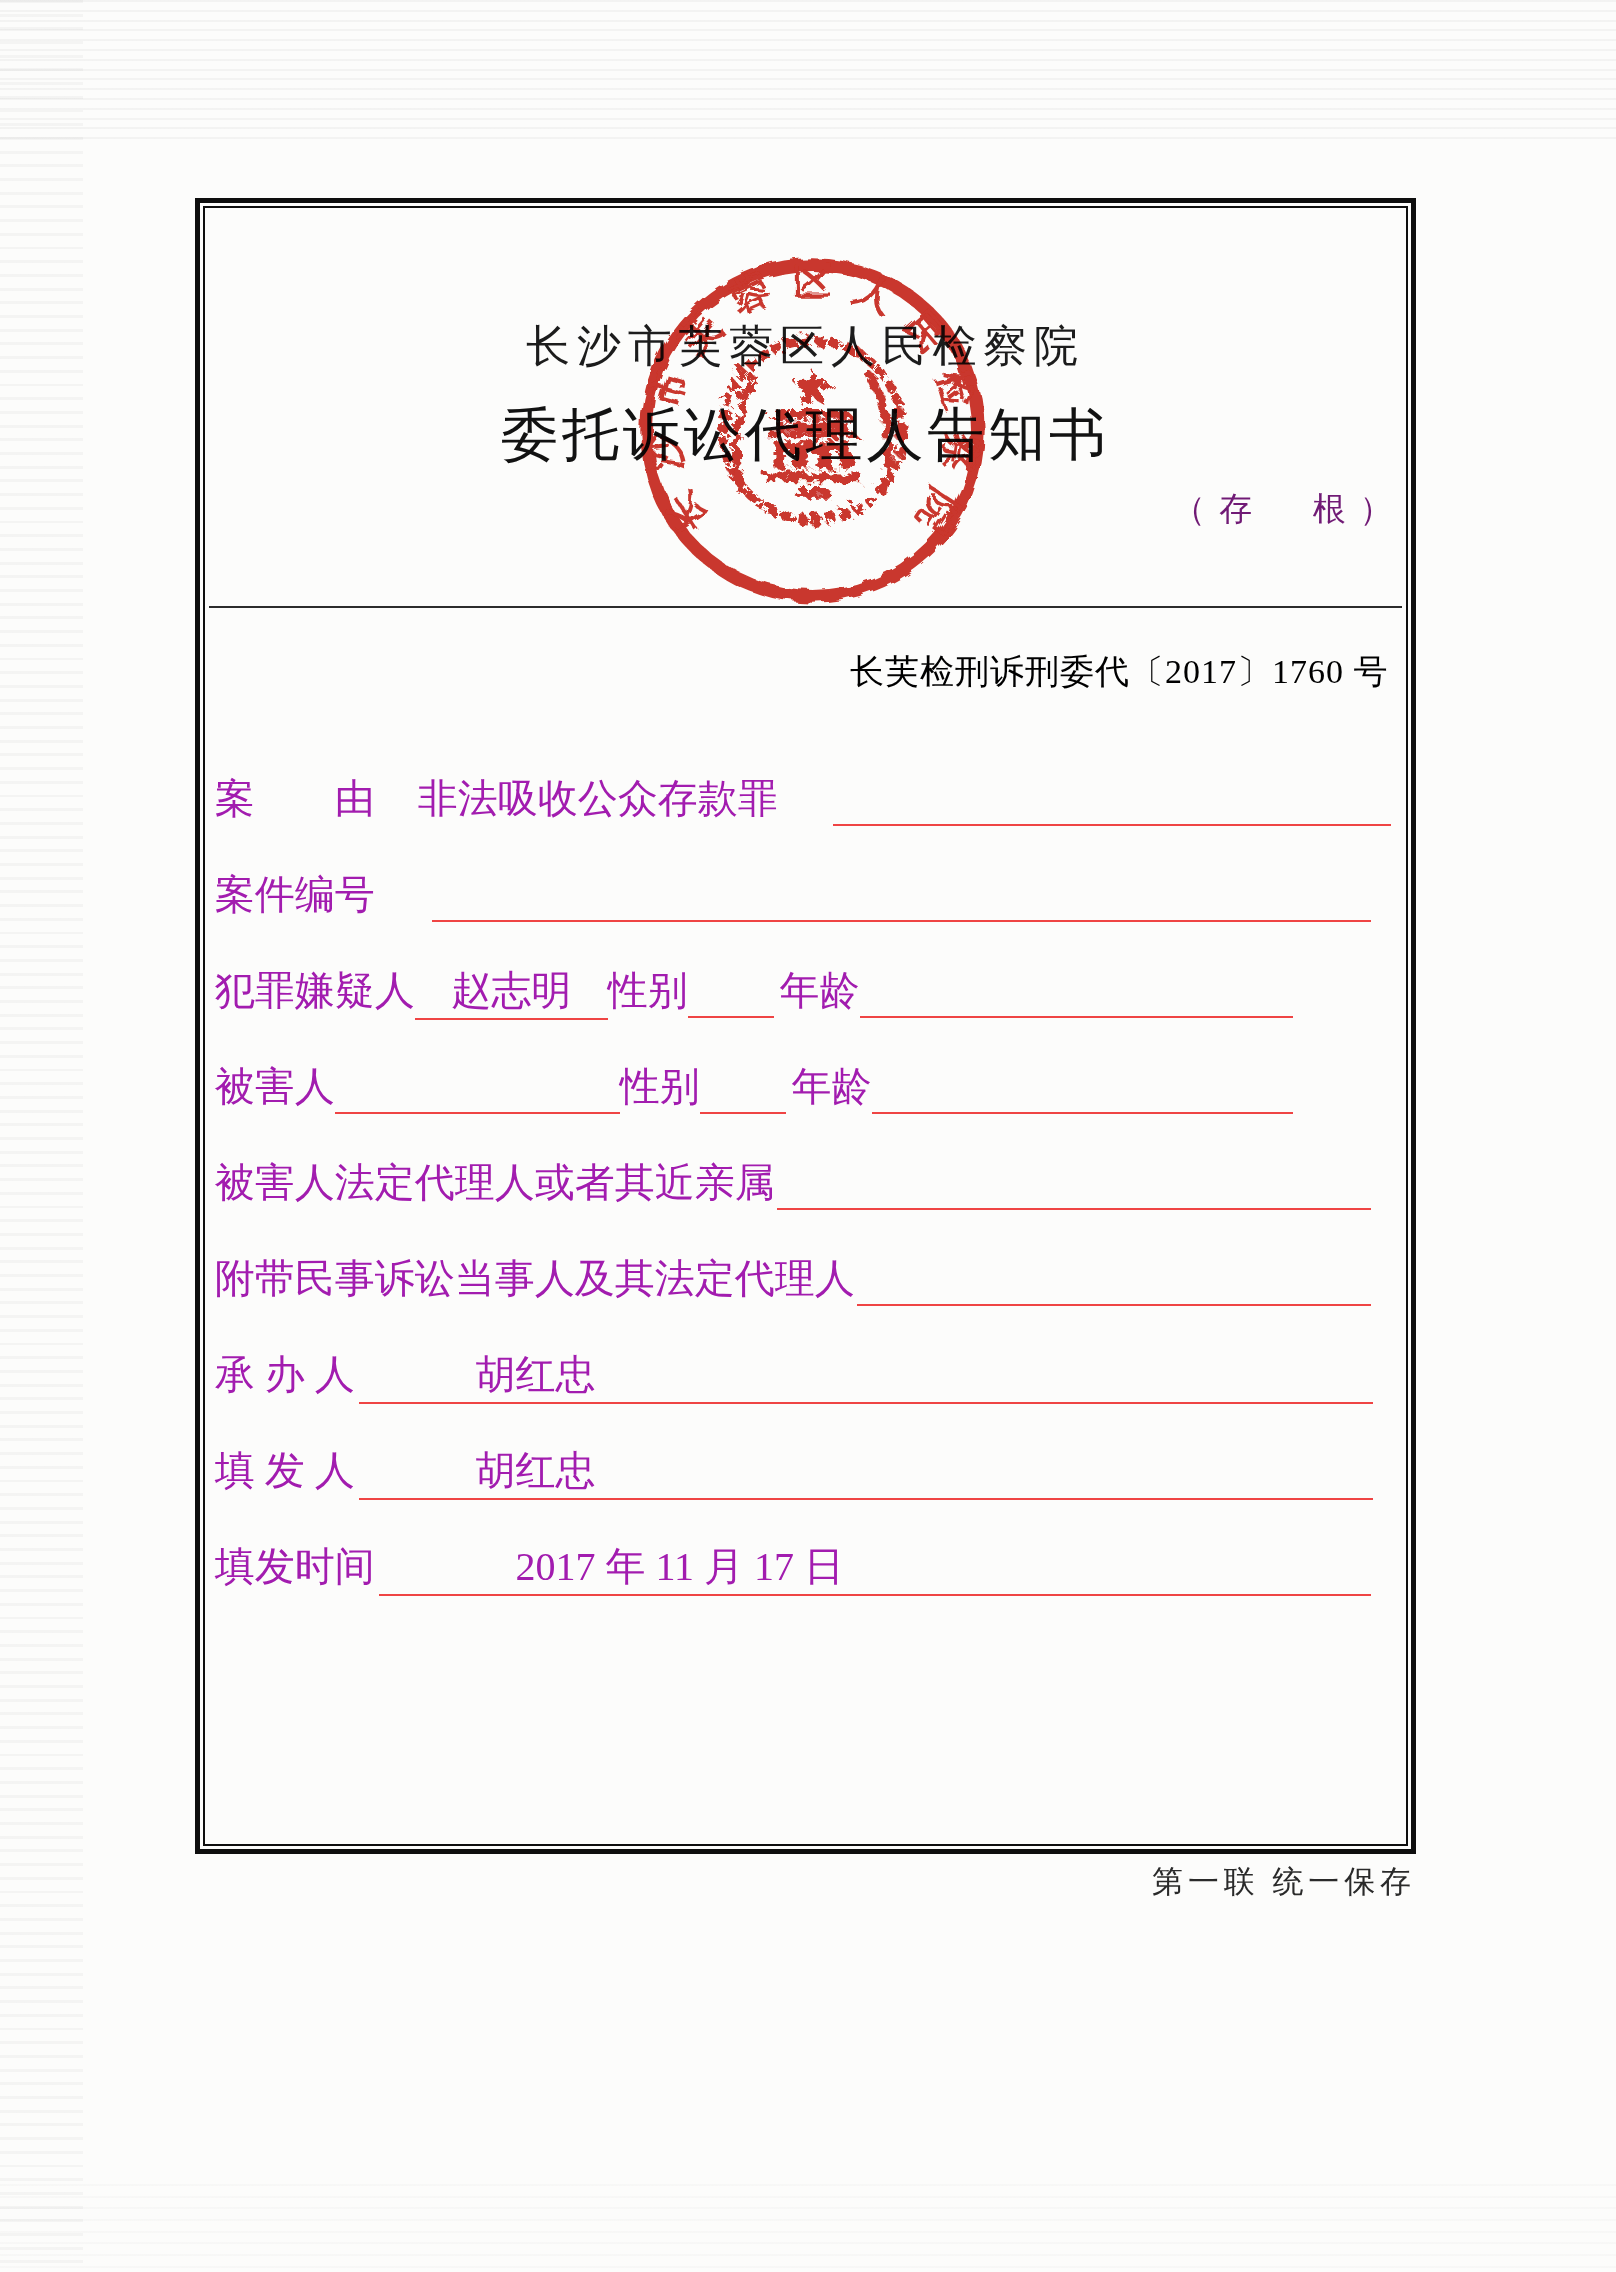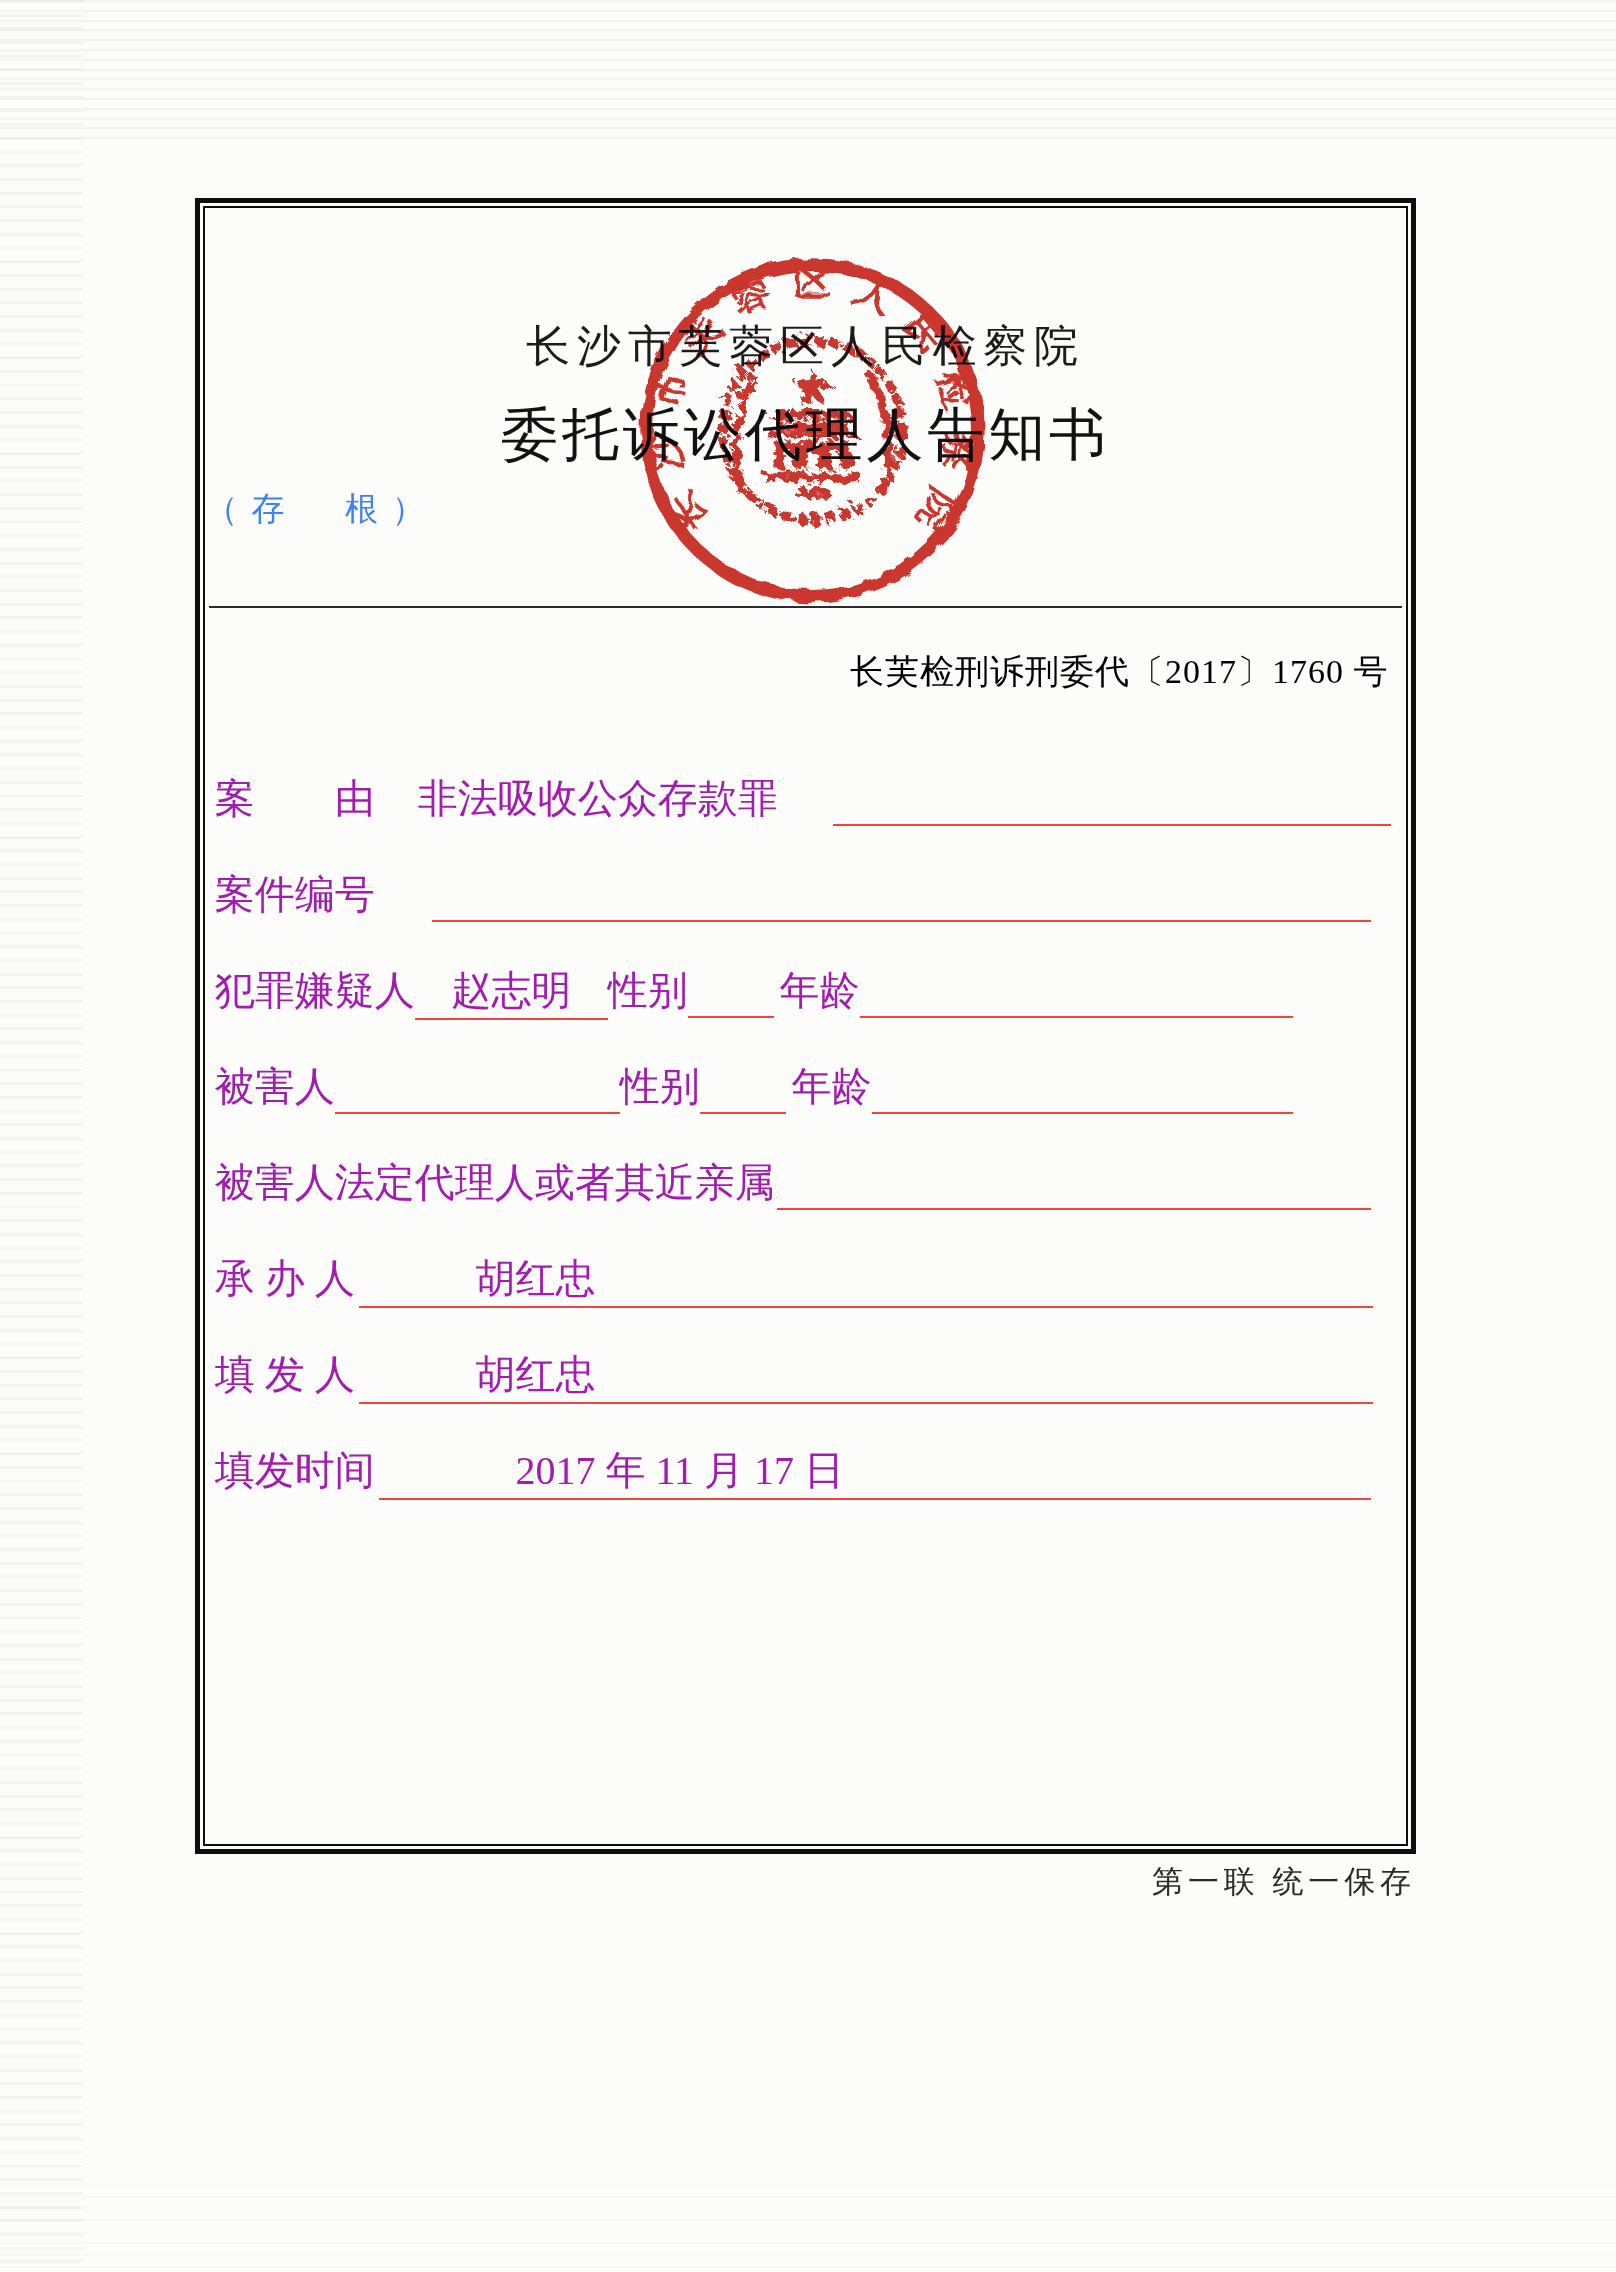--- a/index.html
+++ b/index.html
@@ -33,22 +33,22 @@
   .frame-inner{position:absolute;inset:2.9px;border:2px solid #0e0e0e;}
   .org-name{
     position:absolute;top:109px;left:0;right:0;text-align:center;
     font-size:44px;letter-spacing:6.8px;color:#1c1c1c;white-space:pre;
   }
   .doc-title{
     position:absolute;top:189px;left:0;right:0;text-align:center;
     font-size:57px;letter-spacing:3.9px;color:#121212;white-space:pre;
   }
   .copy-label{
-    position:absolute;top:279px;left:0;right:0;text-align:left;
-    font-size:33px;letter-spacing:13.7px;color:#3b82f6;white-space:pre;
+    position:absolute;top:279px;left:0;right:0;text-align:right;
+    font-size:33px;letter-spacing:13.7px;color:#701a75;white-space:pre;
   }
   .rule{position:absolute;top:398px;left:3.9px;right:3.9px;border-top:2px solid #2c2c2c;height:0;}
   .doc-number{
     position:absolute;top:441px;right:17.6px;font-size:34px;letter-spacing:1px;
     color:#000000;white-space:pre;
   }
   .fields{position:absolute;top:570px;left:9.8px;right:15.6px;}
   .row{height:96px;display:flex;align-items:flex-start;font-size:40px;color:#a21caf;}
   .lbl{padding-bottom:7.8px;white-space:pre;flex:0 0 auto;line-height:1.05;}
   .ul{
@@ -111,20 +111,24 @@
         <span class="ul" style="width:86px"></span>
         <span class="lbl" style="margin-left:5.9px">年龄</span>
         <span class="ul fill" style="margin-right:98px"></span>
       </div>
 
       <div class="row">
         <span class="lbl">被害人法定代理人或者其近亲属</span>
         <span class="ul fill" style="margin-left:2px;margin-right:19.5px"></span>
       </div>
 
+      <div class="row">
+        <span class="lbl">附带民事诉讼当事人及其法定代理人</span>
+        <span class="ul fill" style="margin-left:2px;margin-right:19.5px"></span>
+      </div>
 
 
       <div class="row">
         <span class="lbl">承 办 人</span>
         <span class="ul fill val-left" style="margin-left:3.9px;margin-right:17.6px;padding-left:117px">胡红忠</span>
       </div>
 
       <div class="row">
         <span class="lbl">填 发 人</span>
         <span class="ul fill val-left" style="margin-left:3.9px;margin-right:17.6px;padding-left:117px">胡红忠</span>

